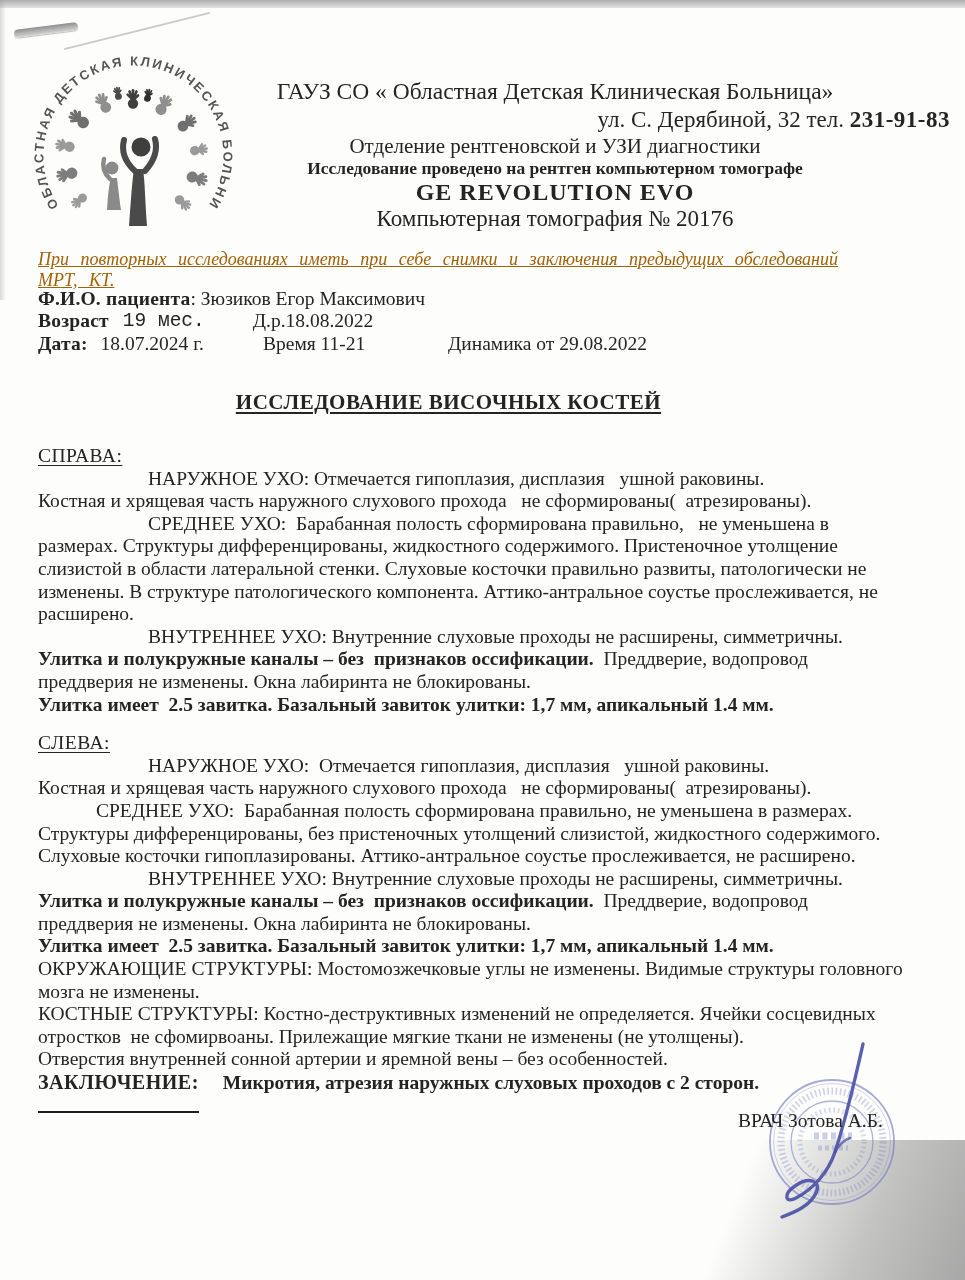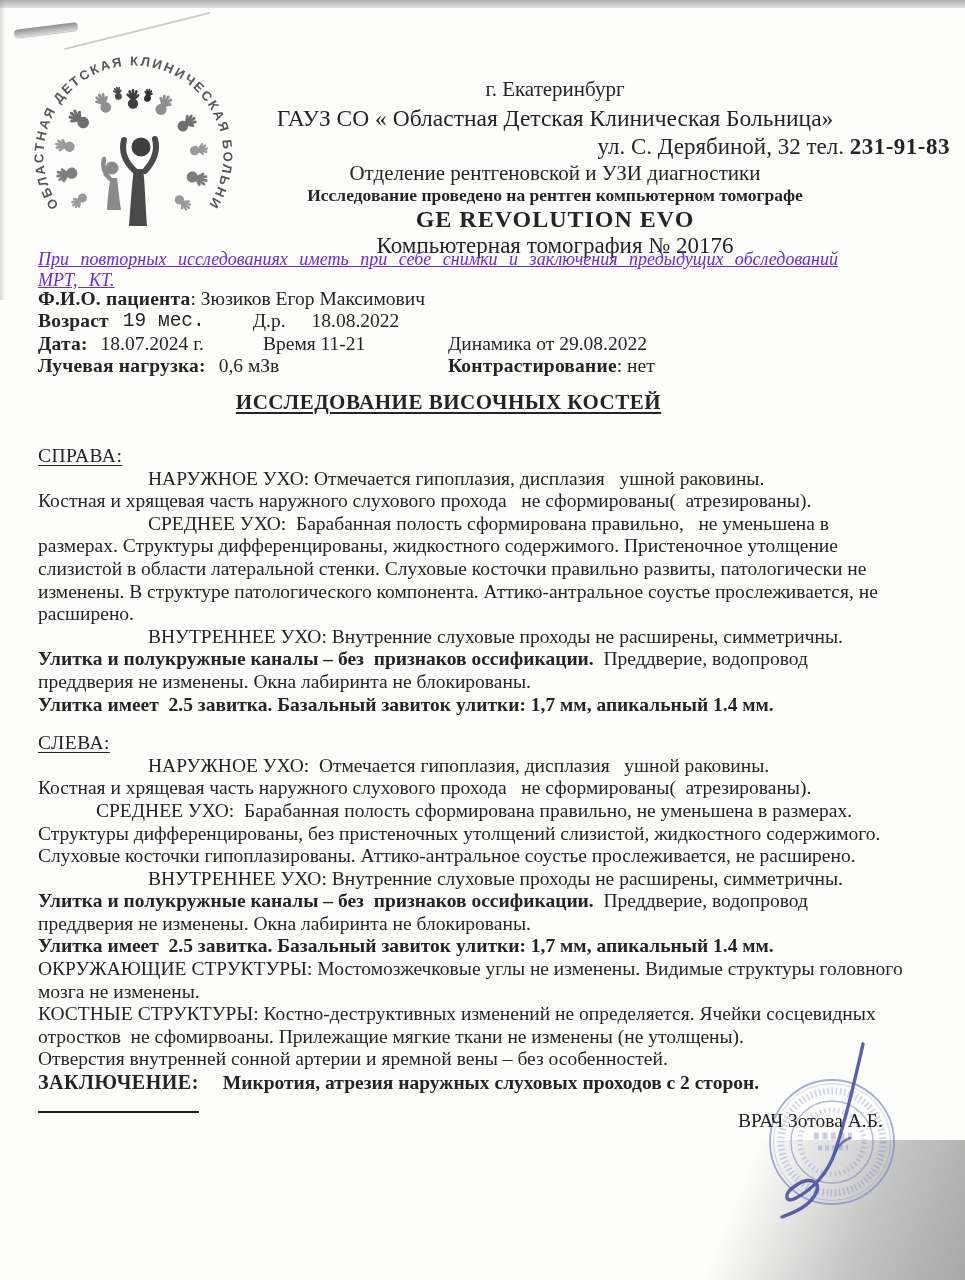--- a/index.html
+++ b/index.html
@@ -33,30 +33,30 @@
   .h-org{font-size:23.5px;line-height:30px;}
   .h-addr{font-size:23px;line-height:28px;text-align:right;}
   .h-addr b{letter-spacing:.5px;}
   .h-dept{font-size:21px;line-height:24px;}
   .h-note{font-size:17.5px;line-height:21px;font-weight:700;}
   .h-device{font-size:24px;line-height:26px;font-weight:700;letter-spacing:1px;}
   .h-ct{font-size:23px;line-height:28px;}
 
   .notice{position:absolute;left:38px;top:249px;width:845px;
     font-style:italic;font-size:18px;word-spacing:7px;
-    text-decoration:underline;color:#6d28d9;}
+    text-decoration:underline;color:#a16207;}
 
   
   .patient{position:absolute;left:38px;top:288px;width:900px;font-size:19.5px;line-height:22.3px;}
   .patient b{letter-spacing:.2px;}
   .prow{display:flex;}
   .pcol-a{width:225px;flex:none;}
   .pcol-b{width:185px;flex:none;}
   .pcol-d{width:410px;flex:none;}
-  .ml14{margin-left:14px;font-family:Liberation Mono, monospace;} .ml48{margin-left:48px;} .ml26{margin-left:26px;} .ml8{margin-left:8px;}
+  .ml14{margin-left:14px;font-family:Liberation Mono, monospace;} .ml48{margin-left:48px;} .ml26{} .ml8{margin-left:8px;}
 
   .exam-title{position:absolute;left:0;top:390px;width:897px;text-align:center;}
   .exam-title span{font-weight:700;font-size:21px;letter-spacing:.5px;
     text-decoration:underline;text-decoration-thickness:2px;text-underline-offset:3px;}
 
   
   .report{position:absolute;left:38px;top:445px;width:900px;font-size:19.5px;line-height:22.6px;}
   .report p{margin:0;}
   .pre{white-space:pre-wrap;}
   .ind-lg{text-indent:110px;}
@@ -121,21 +121,20 @@
       <path d="M103,178 L121,178 C119,152 119,134 117,121 L108,121 C106,134 105,152 103,178 Z" fill="#4a4a4a"></path>
       <path d="M109,123 C99,114 95,104 98,92" stroke="#4a4a4a" stroke-width="6" fill="none" stroke-linecap="round"></path>
       <path d="M119,123 C129,112 132,102 129,91" stroke="#4a4a4a" stroke-width="6" fill="none" stroke-linecap="round"></path>
       <circle cx="86" cy="120" r="6.5" fill="#8a8a8a"></circle>
       <path d="M81,162 C82,147 83,136 85,130 L91,130 C92,138 93,148 95,162 Z" fill="#8a8a8a"></path>
       <path d="M84,131 C78,125 76,118 78,111" stroke="#8a8a8a" stroke-width="4.5" fill="none" stroke-linecap="round"></path>
     </g>
   </svg>
 
   <div class="header">
-    <div class="h-city">г. Екатеринбург</div>
     <div class="h-org">ГАУЗ СО « Областная Детская  Клиническая Больница»</div>
     <div class="h-addr">
       <span>ул. С. Дерябиной, 32  тел.</span>
       <b>231-91-83</b>
     </div>
     <div class="h-dept">Отделение рентгеновской и УЗИ диагностики</div>
     <div class="h-note">Исследование проведено на рентген компьютерном томографе</div>
     <div class="h-device">GE REVOLUTION EVO</div>
     <div class="h-ct">Компьютерная томография № 20176</div>
   </div>
@@ -155,29 +154,20 @@
       <span class="ml48">Д.р.</span>
       <span class="ml26">18.08.2022</span>
     </div>
     <div class="prow">
       <span class="pcol-a">
         <b>Дата:</b>
         <span class="ml8">18.07.2024 г.</span>
       </span>
       <span class="pcol-b">Время 11-21</span>
       <span>Динамика от 29.08.2022</span>
-    </div>
-    <div class="prow">
-      <span class="pcol-d">
-        <b>Лучевая нагрузка:</b>
-        <span class="ml8">0,6   мЗв</span>
-      </span>
-      <span>
-        <b>Контрастирование</b><span>:  нет</span>
-      </span>
     </div>
   </div>
 
   <div class="exam-title">
     <span>ИССЛЕДОВАНИЕ ВИСОЧНЫХ КОСТЕЙ</span>
   </div>
 
   <div class="report">
 
     <div class="sec-head">

